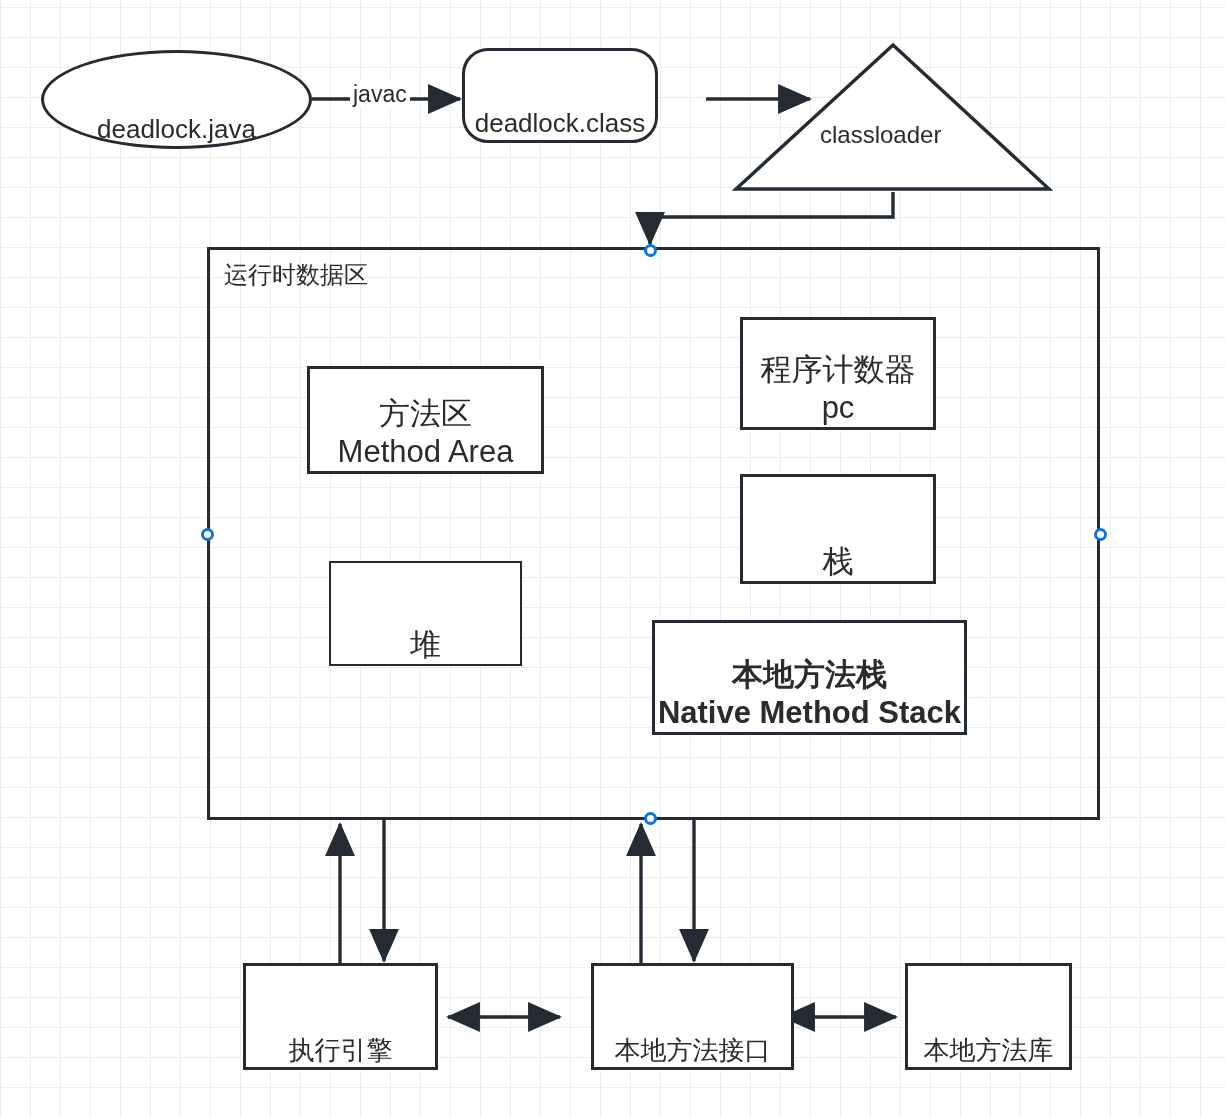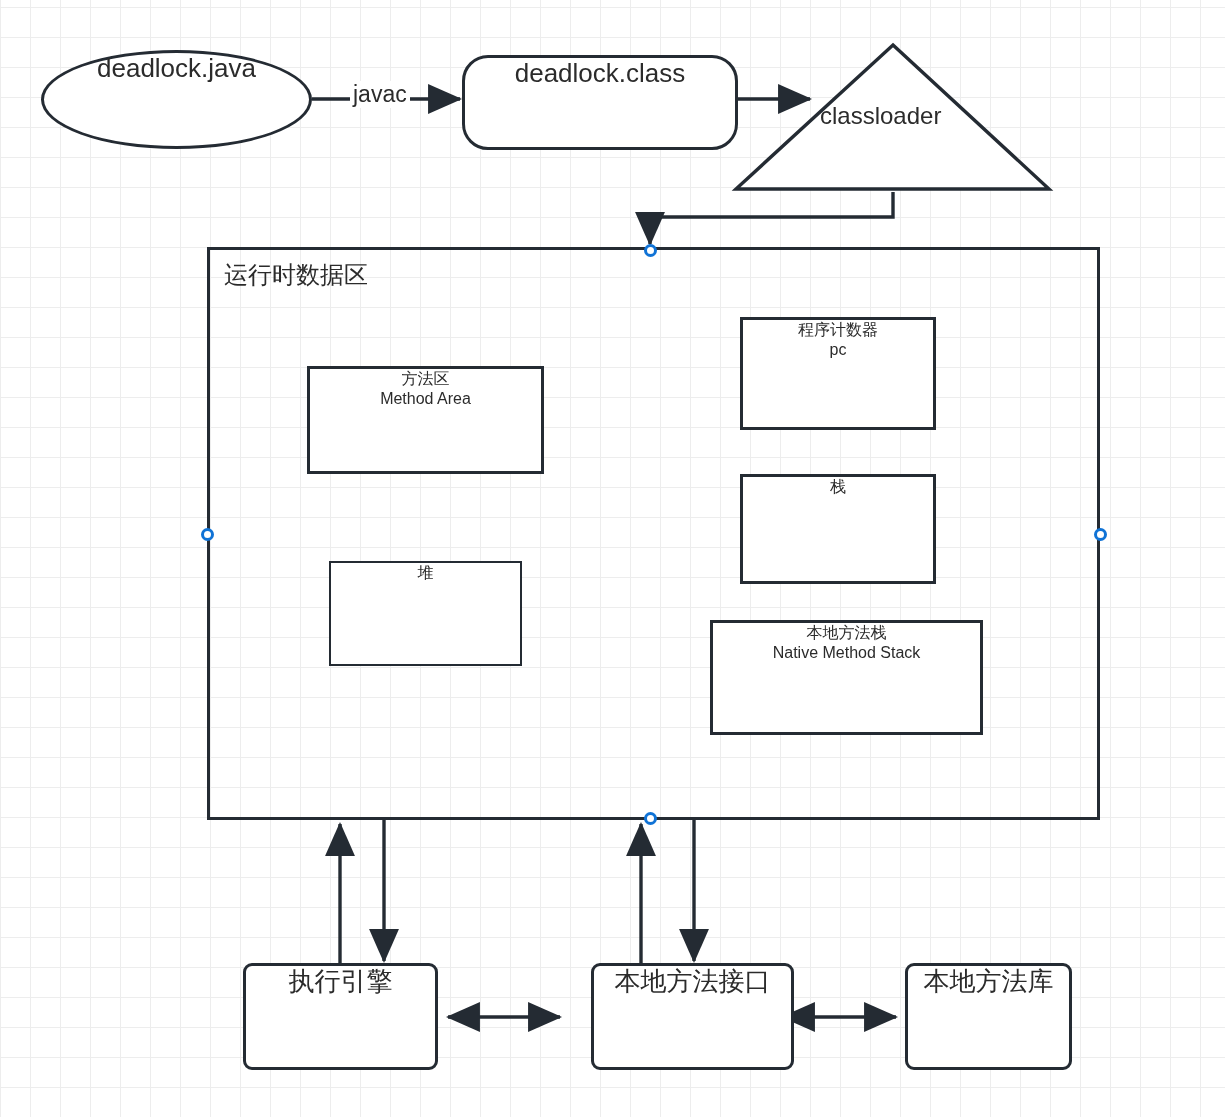--- a/index.html
+++ b/index.html
@@ -42,21 +42,21 @@
     width: 1225px;
     height: 1117px;
     pointer-events: none;
   }
   .node {
     position: absolute;
     box-sizing: border-box;
     background: #ffffff;
     border: 3px solid #242b33;
     display: flex;
-    align-items: flex-start;
+    align-items: flex-end;
     justify-content: center;
     text-align: center;
     color: #2b2b2b;
     line-height: 1.22;
     white-space: pre-line;
   }
   .node.rect { border-width: 3px; }
   .node.thin { border-width: 2px; }
   .node.ellipse { border-radius: 50%; }
   .node.rounded { border-radius: 26px; }
@@ -88,22 +88,22 @@
   }
   .handle {
     position: absolute;
     width: 13px;
     height: 13px;
     box-sizing: border-box;
     border: 3px solid #1073d6;
     border-radius: 50%;
     background: #ffffff;
   }
-  .f25 { font-size: 16px; }
-  .f26 { font-size: 26px; border-radius: 9px; }
+  .f25 { font-size: 31px; }
+  .f26 { font-size: 26px; }
 </style>
 </head>
 <body>
 
 <div id="canvas">
 
   <svg id="wires" viewBox="0 0 1225 1117" width="1225" height="1117" xmlns="http://www.w3.org/2000/svg">
     <defs>
       <marker id="arrowEnd" markerWidth="11" markerHeight="11" refX="9.4" refY="5" orient="auto" markerUnits="strokeWidth">
         <path d="M0,0.6 L10,5 L0,9.4 z" fill="#242b33"></path>
@@ -128,29 +128,29 @@
       <path d="M694,820 L694,961" marker-end="url(#arrowEnd)"></path>
 
       <path d="M448,1017 L560,1017" marker-start="url(#arrowStart)" marker-end="url(#arrowEnd)"></path>
 
       <path d="M783,1017 L896,1017" marker-start="url(#arrowStart)" marker-end="url(#arrowEnd)"></path>
     </g>
 
     <polygon points="893,45 1049,189 736,189" fill="#ffffff" stroke="#242b33" stroke-width="3.4" stroke-linejoin="miter"></polygon>
   </svg>
 
-  <div class="tri-label" style="left:820px; top:102px;">classloader</div>
+  <div class="tri-label" style="left:820px; top:121px;">classloader</div>
 
   <div class="node ellipse f26" style="left:41px; top:50px; width:271px; height:99px;">
     <span>deadlock.java</span>
   </div>
 
   <div class="label-on-line" style="left:350px; top:81px;">javac</div>
 
-  <div class="node rounded f26" style="left:462px; top:55px; width:276px; height:95px;">
+  <div class="node rounded f26" style="left:462px; top:48px; width:196px; height:95px;">
     <span>deadlock.class</span>
   </div>
 
   <div class="node container" style="left:207px; top:247px; width:893px; height:573px;">
     <div class="container-label">运行时数据区</div>
   </div>
 
   <div class="node rect f25" style="left:307px; top:366px; width:237px; height:108px;">
     <span>方法区
 Method Area</span>
@@ -162,21 +162,21 @@
 
   <div class="node rect f25" style="left:740px; top:317px; width:196px; height:113px;">
     <span>程序计数器
 pc</span>
   </div>
 
   <div class="node rect f25" style="left:740px; top:474px; width:196px; height:110px;">
     <span>栈</span>
   </div>
 
-  <div class="node rect f25" style="left:710px; top:620px; width:273px; height:115px;">
+  <div class="node rect f25" style="left:652px; top:620px; width:315px; height:115px;font-weight:bold;">
     <span>本地方法栈
 Native Method Stack</span>
   </div>
 
   <div class="node rect f26" style="left:243px; top:963px; width:195px; height:107px;">
     <span>执行引擎</span>
   </div>
 
   <div class="node rect f26" style="left:570px; top:963px; width:203px; height:107px;margin-left:21px;">
     <span>本地方法接口</span>

